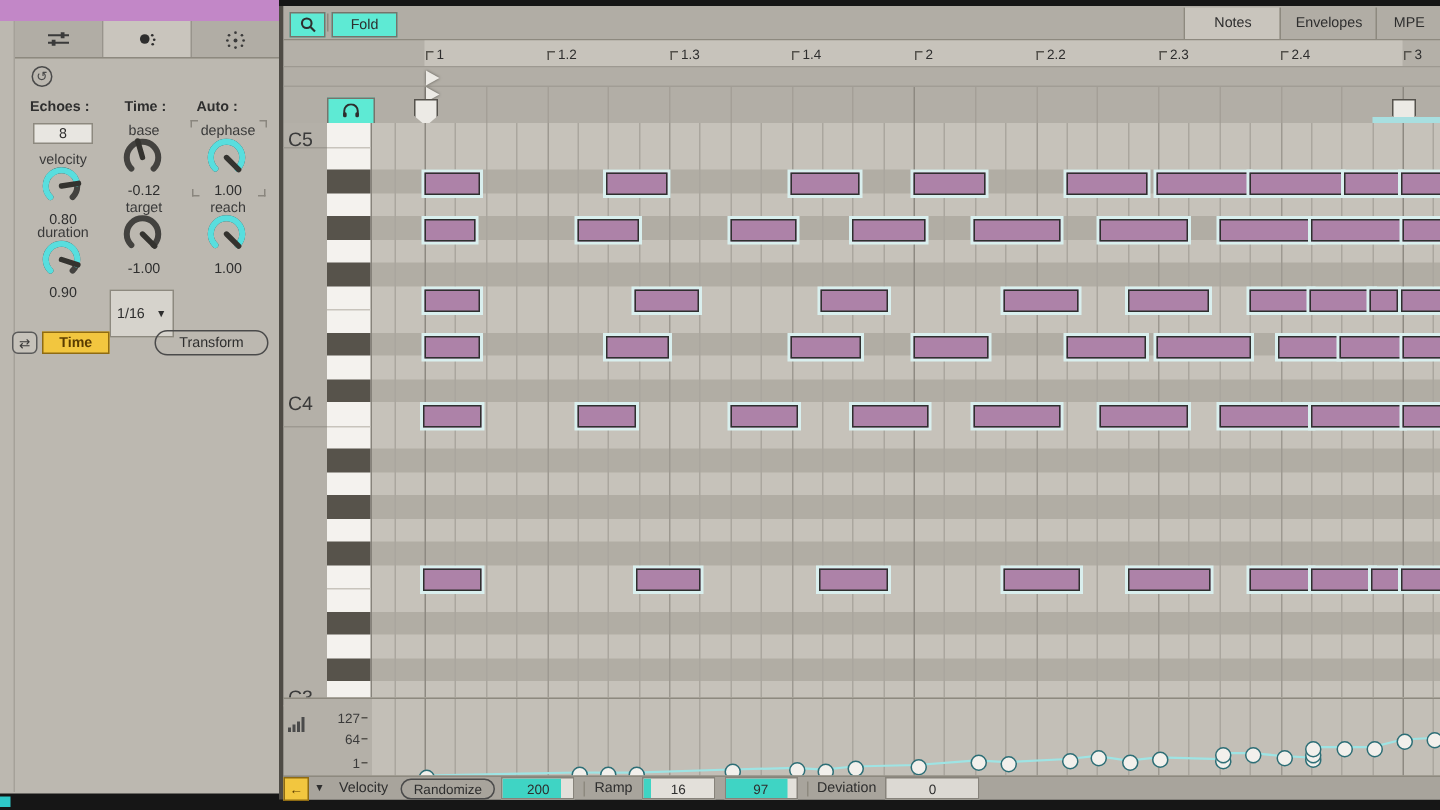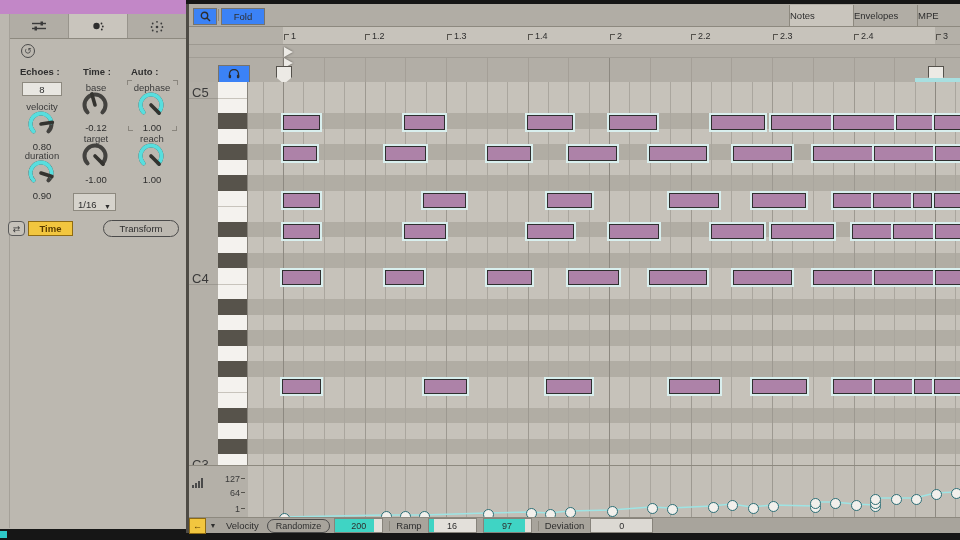--- a/index.html
+++ b/index.html
@@ -27,23 +27,23 @@
     color:#5a3c00;font-weight:bold;font-size:9.5px;display:flex;align-items:center;justify-content:center;}
   #transform-btn{left:103px;top:220px;width:76px;height:17px;border:1.5px solid #4a4a4a;border-radius:9px;
     font-size:9.5px;display:flex;align-items:center;justify-content:center;}
   #swap-btn{left:8px;top:221px;width:17px;height:15px;border:1px solid #5a5a5a;border-radius:4px;
     font-size:9px;display:flex;align-items:center;justify-content:center;color:#3a3a3a;background:#c6c2ba;}
   .map-corner{position:absolute;width:4px;height:4px;border-color:#8a867e;border-style:solid;}
   
   #divider{left:186px;top:4px;width:3px;height:529px;background:#4e4b45;}
   #editor{left:189px;top:4px;width:771px;height:529px;background:#b4b0a8;}
   #topbar{left:0;top:0;width:771px;height:23px;background:#b1ada5;border-bottom:1px solid #8d897f;}
-  .tbtn{position:absolute;background:#3b82f6;border:1px solid #77736b;display:flex;
+  .tbtn{position:absolute;background:#5eead4;border:1px solid #77736b;display:flex;
         align-items:center;justify-content:center;font-size:9.5px;}
-  .view-tab{position:absolute;top:1px;height:21px;display:flex;align-items:center;justify-content:flex-start;
+  .view-tab{position:absolute;top:1px;height:21px;display:flex;align-items:center;justify-content:center;
         font-size:9.5px;border-left:1px solid #8d897f;background:#b1ada5;}
   .view-tab.sel{background:#c9c5bd;}
   #ruler{left:0;top:23px;width:771px;height:18px;background:#b4b0a8;border-bottom:1px solid #9d9991;}
   #loop-band{position:absolute;left:94px;top:0;width:652px;height:17px;background:#c7c3bb;}
   .ruler-tick{position:absolute;top:4px;font-size:9px;color:#2e2e2e;}
   .tickmark{display:inline-block;width:4px;height:5px;border-left:1px solid #55524c;
             border-top:1px solid #55524c;margin-right:2px;vertical-align:-1px;}
   #marker-lane{left:0;top:41px;width:771px;height:37px;background:#b2aea6;overflow:hidden;}
   #lane-split{position:absolute;left:0;top:12px;width:771px;height:1px;background:#a19d95;}
   .tri{position:absolute;width:0;height:0;border-top:5px solid transparent;border-bottom:5px solid transparent;
@@ -170,22 +170,22 @@
       </div>
     <div class="abs knob-val" style="left:66px;top:122px;width:60px;">-0.12</div>
     <div class="abs knob-lbl" style="left:66px;top:133px;width:60px;">target</div>
     <div class="abs" style="left:81px;top:142px;">
         <svg width="28" height="28" viewBox="0 0 28 28">
           <path d="M6.5753787975412505,21.42462120245875 A10.5,10.5 0 1 1 21.42462120245875,21.42462120245875" stroke="#43423f" stroke-width="4" fill="none" stroke-linecap="round"></path>
           <line x1="14" y1="14" x2="22.1317279836453" y2="22.1317279836453" stroke="#34332f" stroke-width="3.6" stroke-linecap="round"></line>
         </svg>
       </div>
     <div class="abs knob-val" style="left:66px;top:174px;width:60px;">-1.00</div>
-    <div class="abs box" style="left:73px;top:193px;width:43px;height:18px;background:#d6d3cc;
-         display:flex;align-items:flex-end;justify-content:space-between;padding:0 4px;font-size:9.5px;">
+    <div class="abs box" style="left:73px;top:193px;width:43px;height:32px;background:#d6d3cc;
+         display:flex;align-items:center;justify-content:space-between;padding:0 4px;font-size:9.5px;">
       <span>1/16</span>
       <span style="font-size:7px;">▼</span>
     </div>
 
     <div class="abs knob-lbl" style="left:122px;top:82px;width:60px;">dephase</div>
     <span class="map-corner" style="left:127px;top:80px;border-width:1px 0 0 1px;"></span>
     <span class="map-corner" style="left:173px;top:80px;border-width:1px 1px 0 0;"></span>
     <div class="abs" style="left:137px;top:91px;">
         <svg width="28" height="28" viewBox="0 0 28 28">
           <path d="M6.5753787975412505,21.42462120245875 A10.5,10.5 0 1 1 21.42462120245875,21.42462120245875" stroke="#43423f" stroke-width="4" fill="none" stroke-linecap="round"></path>
@@ -283,21 +283,21 @@
           <path d="M1.5 8 V5 a4.5 4.5 0 0 1 9 0 V8" fill="none" stroke="#2e2e2e" stroke-width="1.3"></path>
           <rect x="0.7" y="5.8" width="2.4" height="3.4" rx="1" fill="#2e2e2e"></rect>
           <rect x="8.9" y="5.8" width="2.4" height="3.4" rx="1" fill="#2e2e2e"></rect>
         </svg>
       </div>
     </div>
 
     <div id="label-col" class="abs">
         <div class="oct-lbl" style="top: 3px;">C5</div>
         <div class="oct-line" style="top: 15.5px;"></div>
-        <div class="oct-lbl" style="top: 189px;">C4</div>
+        <div class="oct-lbl" style="top: 179px;">C4</div>
         <div class="oct-line" style="top: 201.5px;"></div>
         <div class="oct-lbl" style="top: 375px;">C3</div>
         <div class="oct-line" style="top: 387.5px;"></div>
       </div>
     <div id="keys-col" class="abs">
         <div class="whitesep" style="top: 15.5px;"></div>
         <div class="blackkey" style="top: 31px;"></div>
         <div class="blackkey" style="top: 62px;"></div>
         <div class="blackkey" style="top: 93px;"></div>
         <div class="whitesep" style="top: 124px;"></div>

